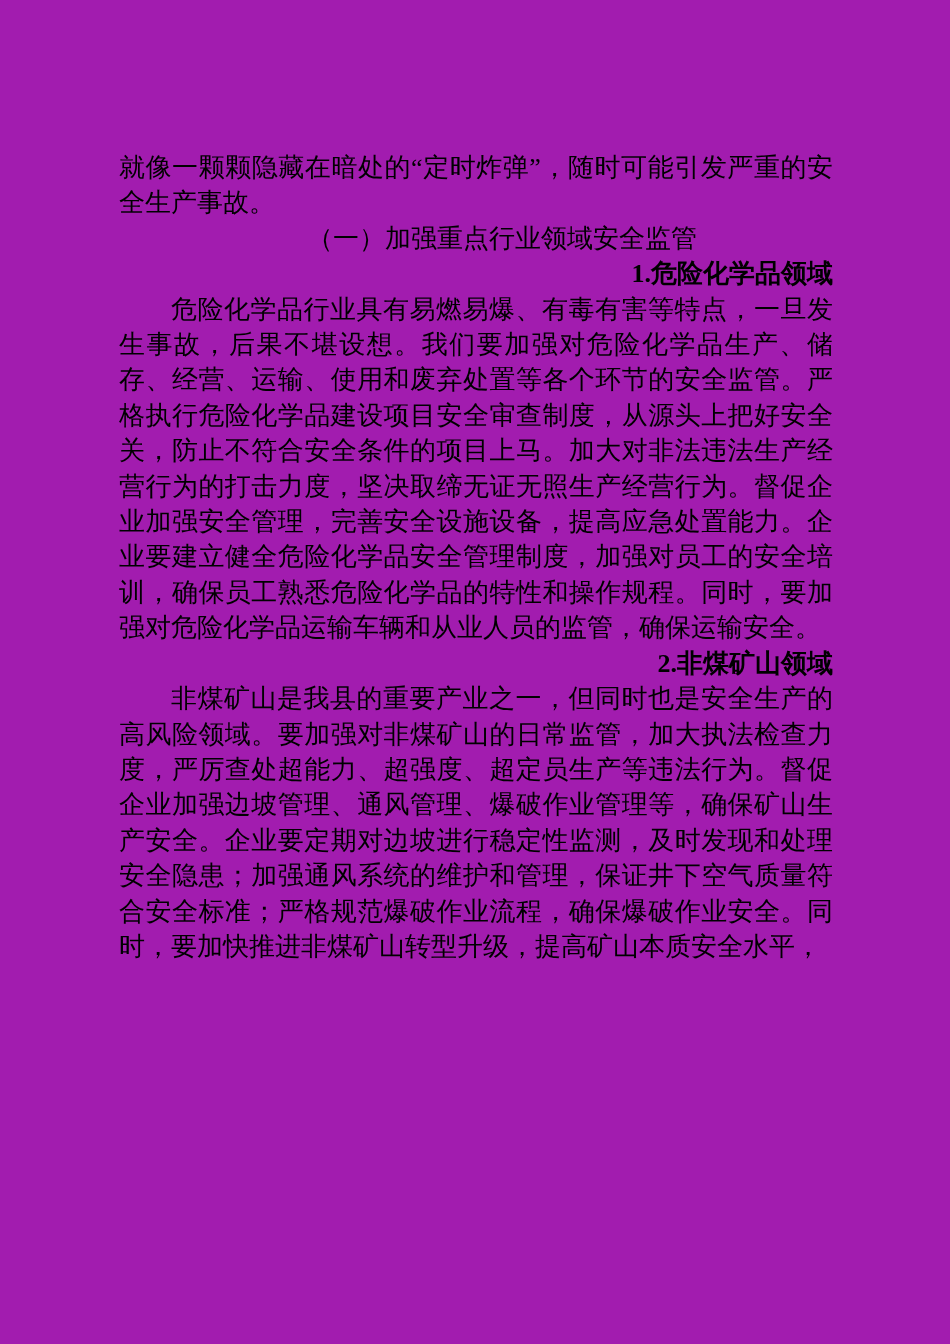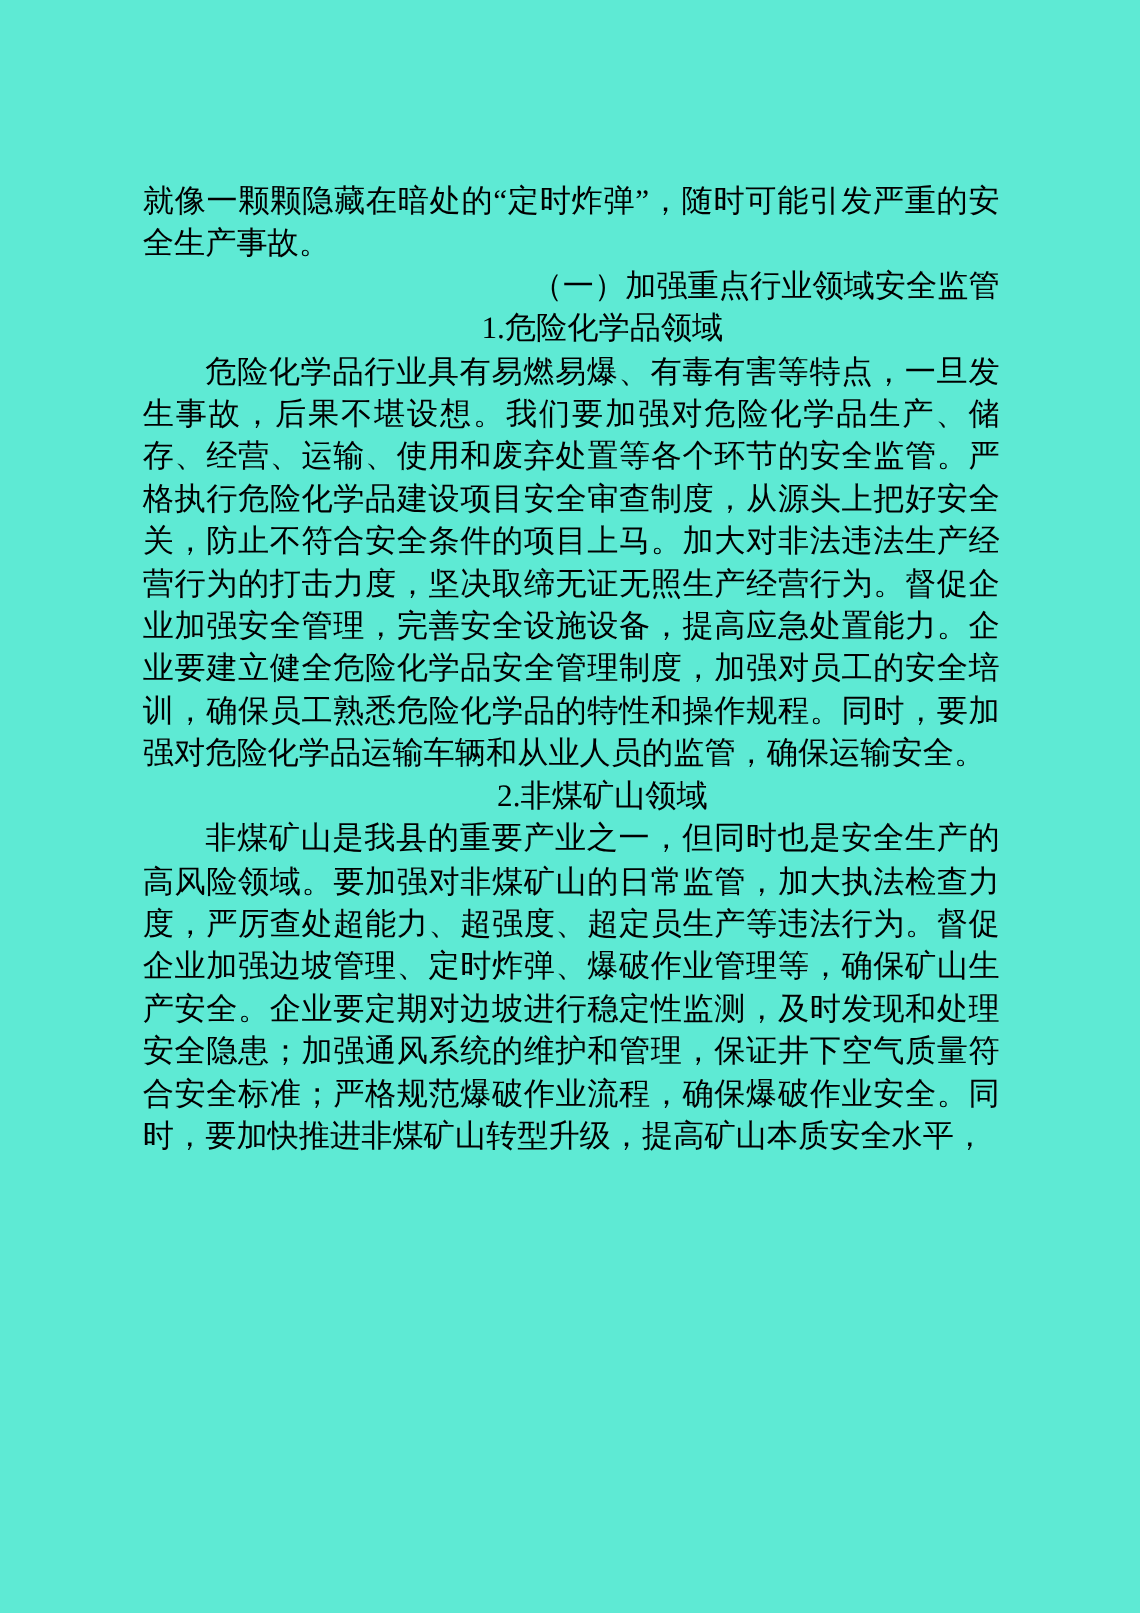--- a/index.html
+++ b/index.html
@@ -8,21 +8,21 @@
     }
     body {
       width: 950px;
       height: 1344px;
       overflow: hidden;
       font-family: "Liberation Serif", serif;
     }
     .page {
       width: 950px;
       height: 1344px;
-      background: #5eead4;
+      background: #a21caf;
       padding: 150px 117px 19px 119px;
     }
     .page p {
       font-family: "Liberation Serif", serif;
       font-size: 26px;
       line-height: 35.4px;
       color: #000000;
       text-align: justify;
       text-justify: inter-ideograph;
       text-indent: 2em;
@@ -31,30 +31,30 @@
     .page p.no-indent {
       text-indent: 0;
     }
     .page p.heading1 {
       font-family: "Liberation Sans", sans-serif;
       font-weight: bold;
       text-align: left;
     }
     .page p.heading2 {
       font-weight: normal;
-      text-align: right;
+      text-align: center;
     }
     .page p.heading3 {
-      font-weight: normal;
-      text-align: center;
+      font-weight: bold;
+      text-align: right;
     }
   </style>
 </head>
 <body>
 
 <div class="page">
   <p class="body no-indent">就像一颗颗隐藏在暗处的“定时炸弹”，随时可能引发严重的安全生产事故。</p>
   <p class="heading2">（一）加强重点行业领域安全监管</p>
   <p class="heading3">1.危险化学品领域</p>
   <p class="body">危险化学品行业具有易燃易爆、有毒有害等特点，一旦发生事故，后果不堪设想。我们要加强对危险化学品生产、储存、经营、运输、使用和废弃处置等各个环节的安全监管。严格执行危险化学品建设项目安全审查制度，从源头上把好安全关，防止不符合安全条件的项目上马。加大对非法违法生产经营行为的打击力度，坚决取缔无证无照生产经营行为。督促企业加强安全管理，完善安全设施设备，提高应急处置能力。企业要建立健全危险化学品安全管理制度，加强对员工的安全培训，确保员工熟悉危险化学品的特性和操作规程。同时，要加强对危险化学品运输车辆和从业人员的监管，确保运输安全。</p>
   <p class="heading3">2.非煤矿山领域</p>
-  <p class="body">非煤矿山是我县的重要产业之一，但同时也是安全生产的高风险领域。要加强对非煤矿山的日常监管，加大执法检查力度，严厉查处超能力、超强度、超定员生产等违法行为。督促企业加强边坡管理、定时炸弹、爆破作业管理等，确保矿山生产安全。企业要定期对边坡进行稳定性监测，及时发现和处理安全隐患；加强通风系统的维护和管理，保证井下空气质量符合安全标准；严格规范爆破作业流程，确保爆破作业安全。同时，要加快推进非煤矿山转型升级，提高矿山本质安全水平，</p>
+  <p class="body">非煤矿山是我县的重要产业之一，但同时也是安全生产的高风险领域。要加强对非煤矿山的日常监管，加大执法检查力度，严厉查处超能力、超强度、超定员生产等违法行为。督促企业加强边坡管理、通风管理、爆破作业管理等，确保矿山生产安全。企业要定期对边坡进行稳定性监测，及时发现和处理安全隐患；加强通风系统的维护和管理，保证井下空气质量符合安全标准；严格规范爆破作业流程，确保爆破作业安全。同时，要加快推进非煤矿山转型升级，提高矿山本质安全水平，</p>
 </div>
 
 </body></html>

